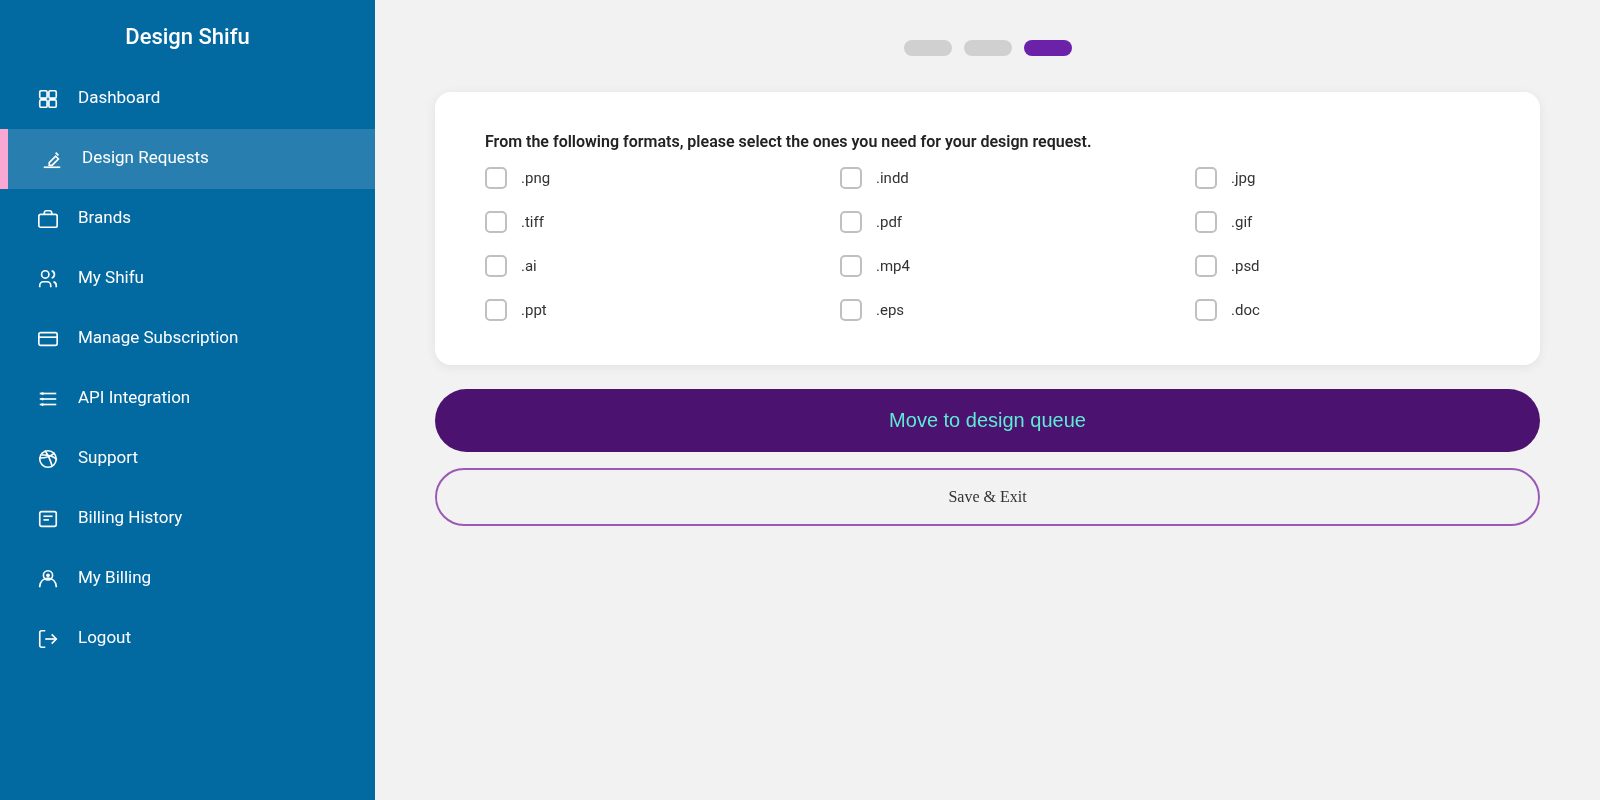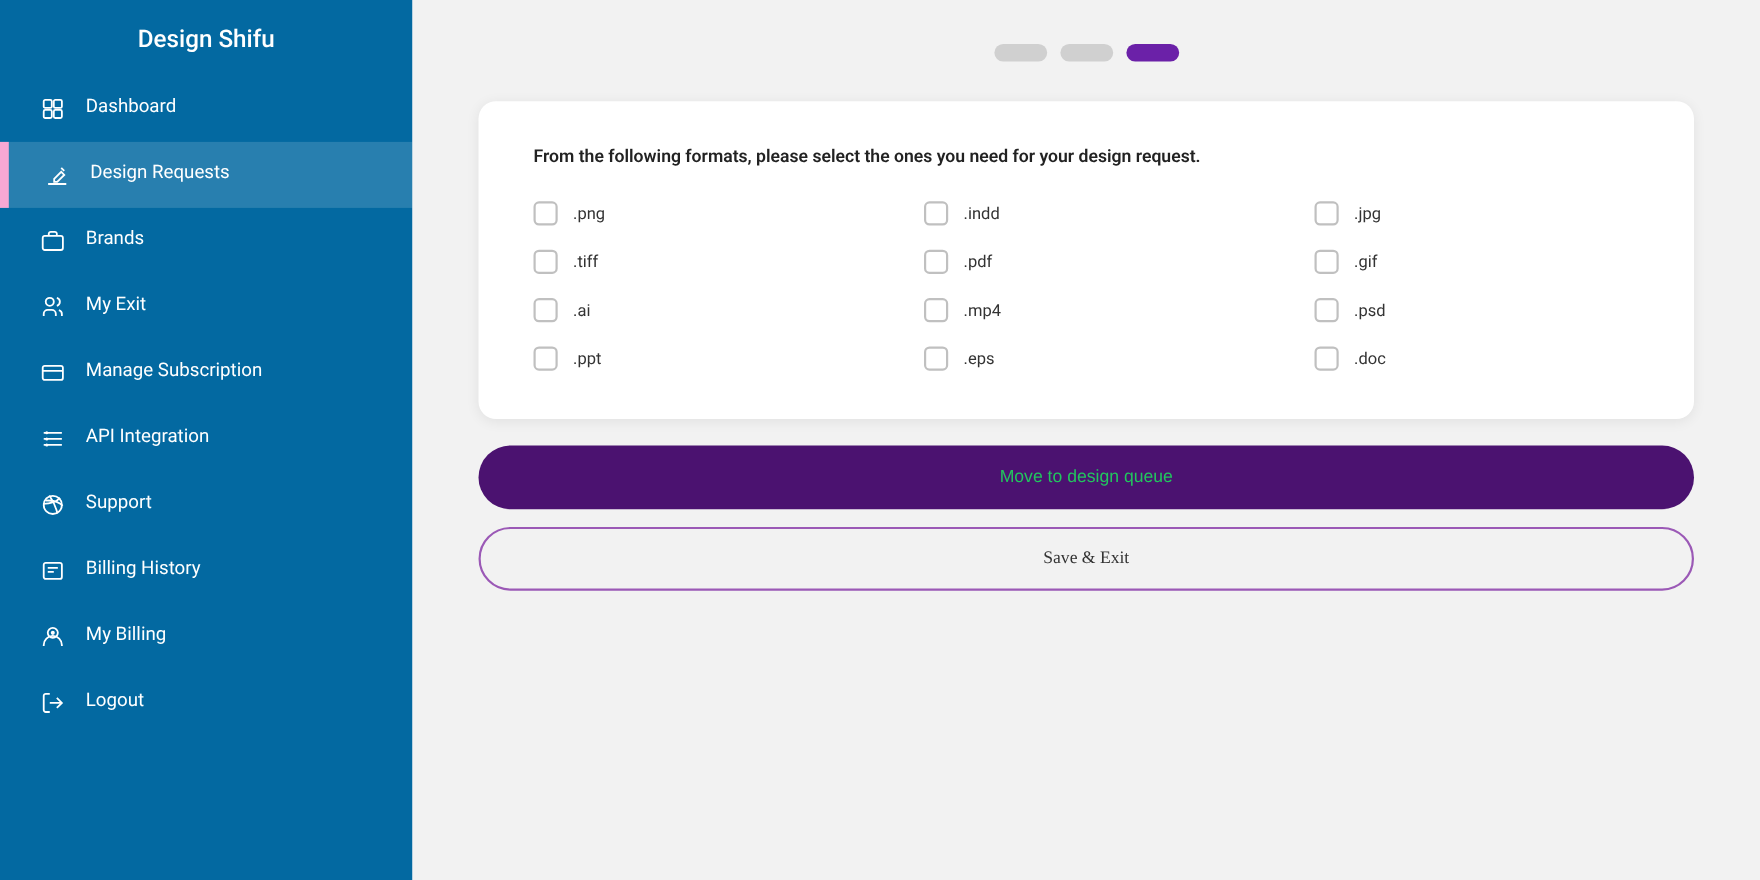--- a/index.html
+++ b/index.html
@@ -78,21 +78,21 @@
       background: white;
       border-radius: 16px;
       padding: 40px 50px 44px;
       box-shadow: 0 2px 12px rgba(0,0,0,0.07);
       margin-bottom: 24px;
     }
     .card-title {
       font-size: 16px;
       font-weight: 600;
       color: #222;
-      margin-bottom: 32px;
+      margin-bottom: 16px;
     }
 
     
     .checkbox-grid {
       display: grid;
       grid-template-columns: 1fr 1fr 1fr;
       row-gap: 22px;
       column-gap: 60px;
     }
     .checkbox-item {
@@ -134,22 +134,22 @@
       margin-bottom: 20px;
       transition: background 0.15s;
     }
 
     .btn-primary {
       width: 100%;
       padding: 20px;
       border: none;
       border-radius: 50px;
       background: #4B1270;
-      color: #22c55e;
-      font-size: 16px;
+      color: #5eead4;
+      font-size: 20px;
       cursor: pointer;
       margin-bottom: 16px;
       transition: background 0.15s;
     }
 
     .btn-secondary {
       width: 100%;
       padding: 18px;
       border: 2px solid #9B59B6;
       border-radius: 50px;
@@ -202,21 +202,21 @@
 
   <div class="nav-item">
     <span class="nav-icon">
       <svg viewBox="0 0 24 24">
           <circle cx="9" cy="7" r="4"></circle>
           <path d="M3 21v-2a4 4 0 014-4h4a4 4 0 014 4v2"></path>
           <path d="M16 3.13a4 4 0 010 7.75"></path>
           <path d="M21 21v-2a4 4 0 00-3-3.87"></path>
         </svg>
     </span>
-    <span>My Exit</span>
+    <span>My Shifu</span>
   </div>
 
   <div class="nav-item">
     <span class="nav-icon">
       <svg viewBox="0 0 24 24">
           <rect x="2" y="5" width="20" height="14" rx="2"></rect>
           <line x1="2" y1="10" x2="22" y2="10"></line>
         </svg>
     </span>
     <span>Manage Subscription</span>

